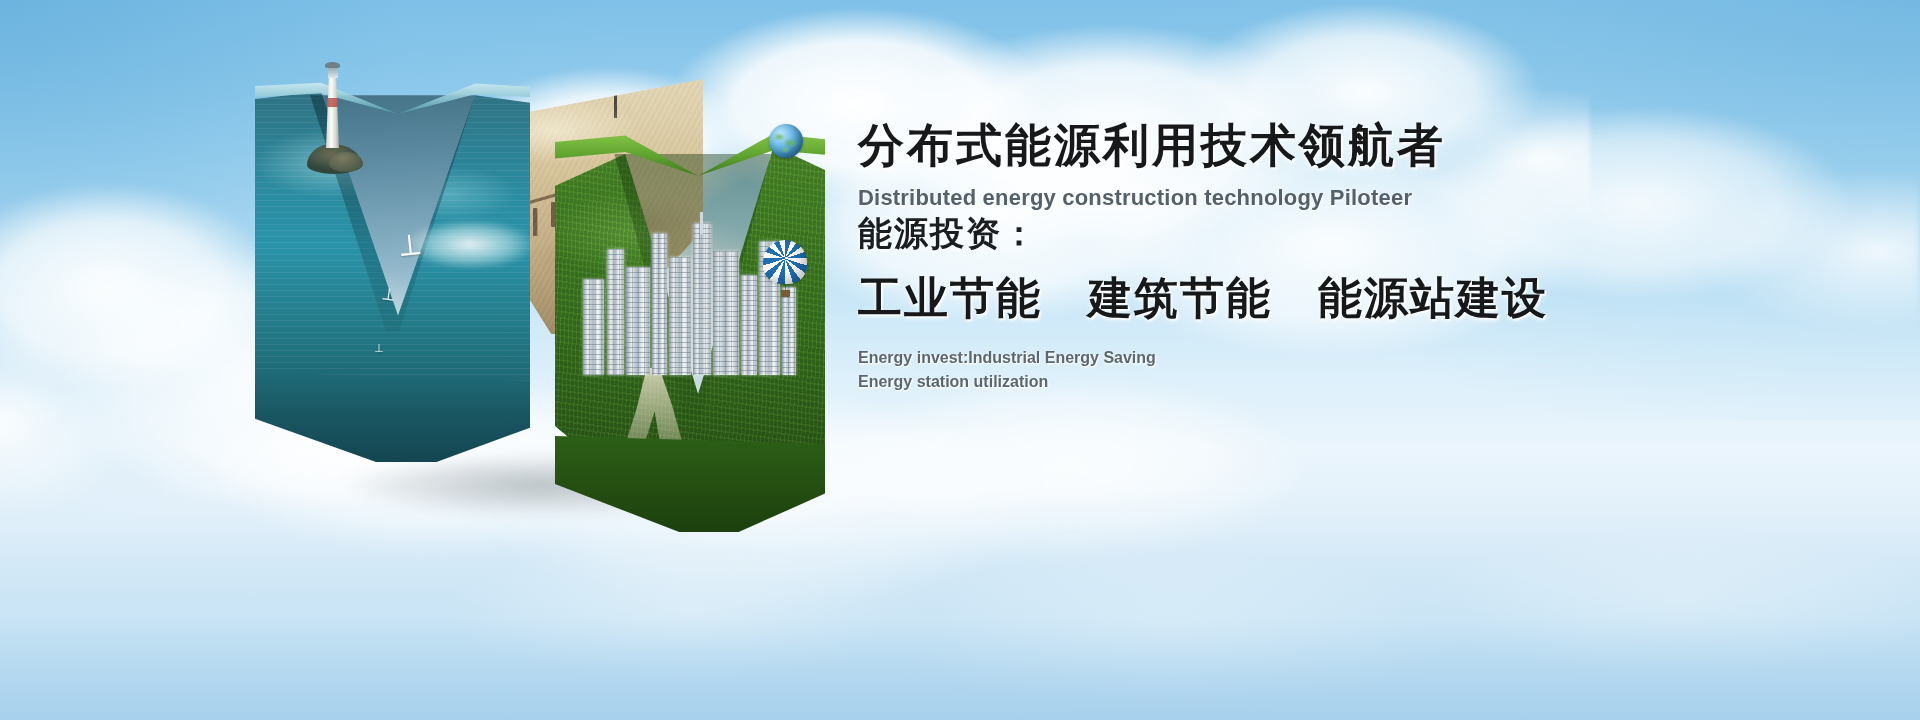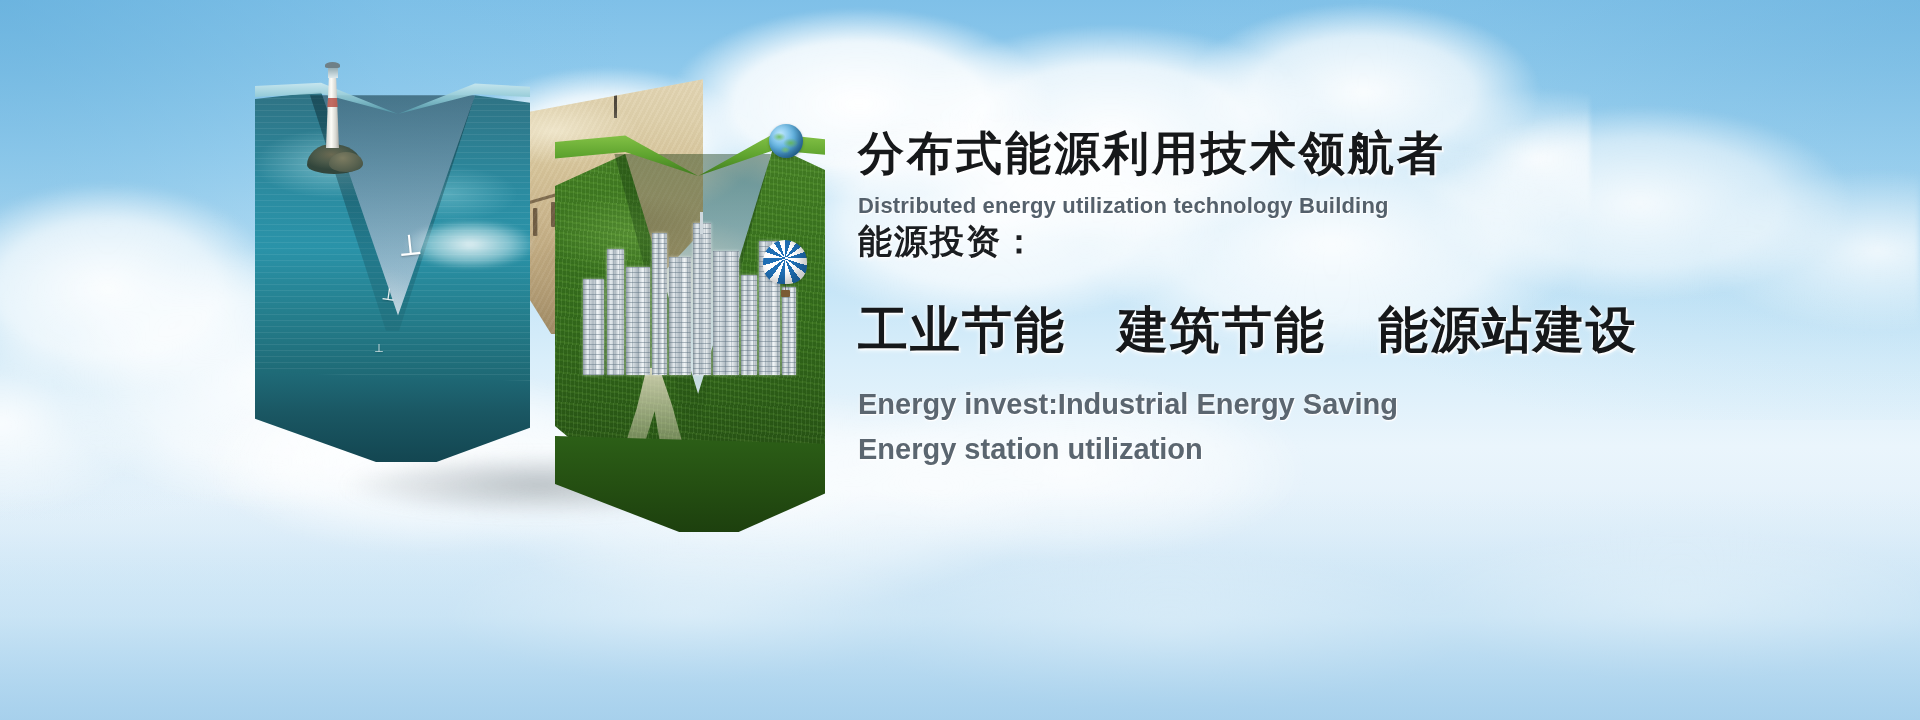--- a/index.html
+++ b/index.html
@@ -356,21 +356,21 @@
   .globe::before{
     content:""; position:absolute; inset:0;
     background:
       radial-gradient(ellipse 9px 6px at 30% 38%, rgba(110,190,95,.95) 0%, rgba(110,190,95,0) 70%),
       radial-gradient(ellipse 11px 7px at 64% 56%, rgba(100,180,85,.9) 0%, rgba(100,180,85,0) 70%),
       radial-gradient(ellipse 7px 5px at 48% 76%, rgba(120,195,100,.85) 0%, rgba(120,195,100,0) 70%);
   }
 
   
   .copy{
-    position:absolute; left:858px; top:128px; width:1030px;
+    position:absolute; left:858px; top:120px; width:1030px;
   }
   .headline-cn{
     font-family:"DejaVu Sans","Liberation Sans",sans-serif;
     font-size:46px; font-weight:bold; letter-spacing:3px;
     color:#16181a; line-height:1.1;
     text-shadow:
       1px 1px 0 rgba(255,255,255,.95),
       2px 2px 0 rgba(255,255,255,.6),
       0 2px 5px rgba(255,255,255,.85);
   }
@@ -380,30 +380,30 @@
     color:#54606b;
     text-shadow:1px 1px 0 rgba(255,255,255,.95), 0 1px 3px rgba(255,255,255,.9);
   }
   .lead-cn{
     font-family:"DejaVu Sans","Liberation Sans",sans-serif;
     font-size:34px; font-weight:bold; letter-spacing:2px;
     color:#1b1e21;
     text-shadow:1px 1px 0 rgba(255,255,255,.95), 0 2px 4px rgba(255,255,255,.85);
   }
   .services-cn{
-    margin-top:32px;
+    margin-top:12px;
     font-family:"DejaVu Sans","Liberation Sans",sans-serif;
-    font-size:50px; font-weight:bold; letter-spacing:2px;
+    font-size:44px; font-weight:bold; letter-spacing:2px;
     color:#16181a;
     text-shadow:1px 1px 0 rgba(255,255,255,.95), 2px 2px 0 rgba(255,255,255,.5), 0 2px 5px rgba(255,255,255,.85);
     white-space:pre;
   }
   .en-list{ margin-top:18px; }
   .en-list div{
-    font-size:29px; font-weight:bold; color:#5b6670; line-height:1.55;
+    font-size:16px; font-weight:bold; color:#5b6670; line-height:1.55;
     text-shadow:1px 1px 0 rgba(255,255,255,.95), 0 1px 3px rgba(255,255,255,.9);
   }
 </style>
 </head>
 <body>
 
 <div class="banner">
 
   <div class="sky-left-tint"></div>
   <div class="sky-right-tint"></div>
@@ -488,21 +488,21 @@
       </div>
 
       <div class="globe"></div>
     </div>
 
   </div>
 
   <div class="copy">
     <div class="headline-cn">分布式能源利用技术领航者</div>
 
-    <div class="sub-en">Distributed energy utilization technology Building</div>
+    <div class="sub-en">Distributed energy construction technology Piloteer</div>
 
     <div class="lead-cn">能源投资：</div>
 
     <div class="services-cn">工业节能　建筑节能　能源站建设</div>
 
     <div class="en-list">
       <div>Energy invest:Industrial Energy Saving</div>
       <div>Energy station utilization</div>
     </div>
   </div>

